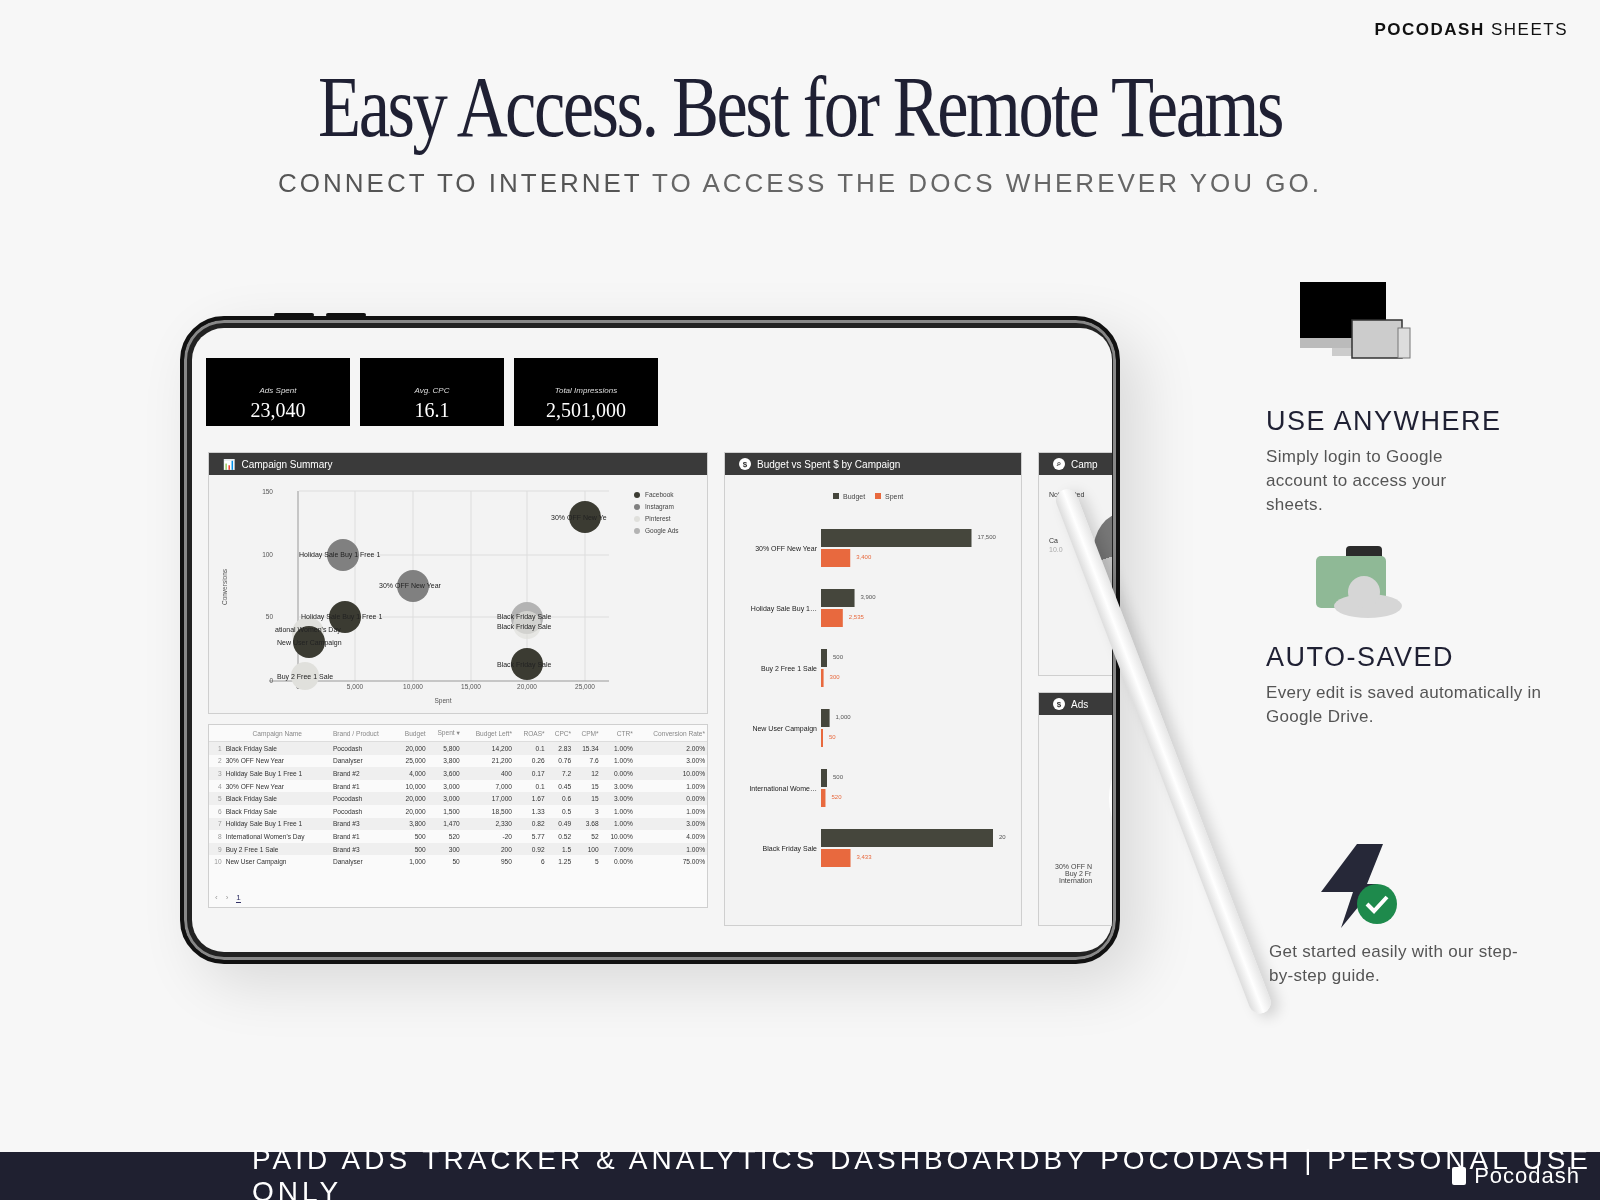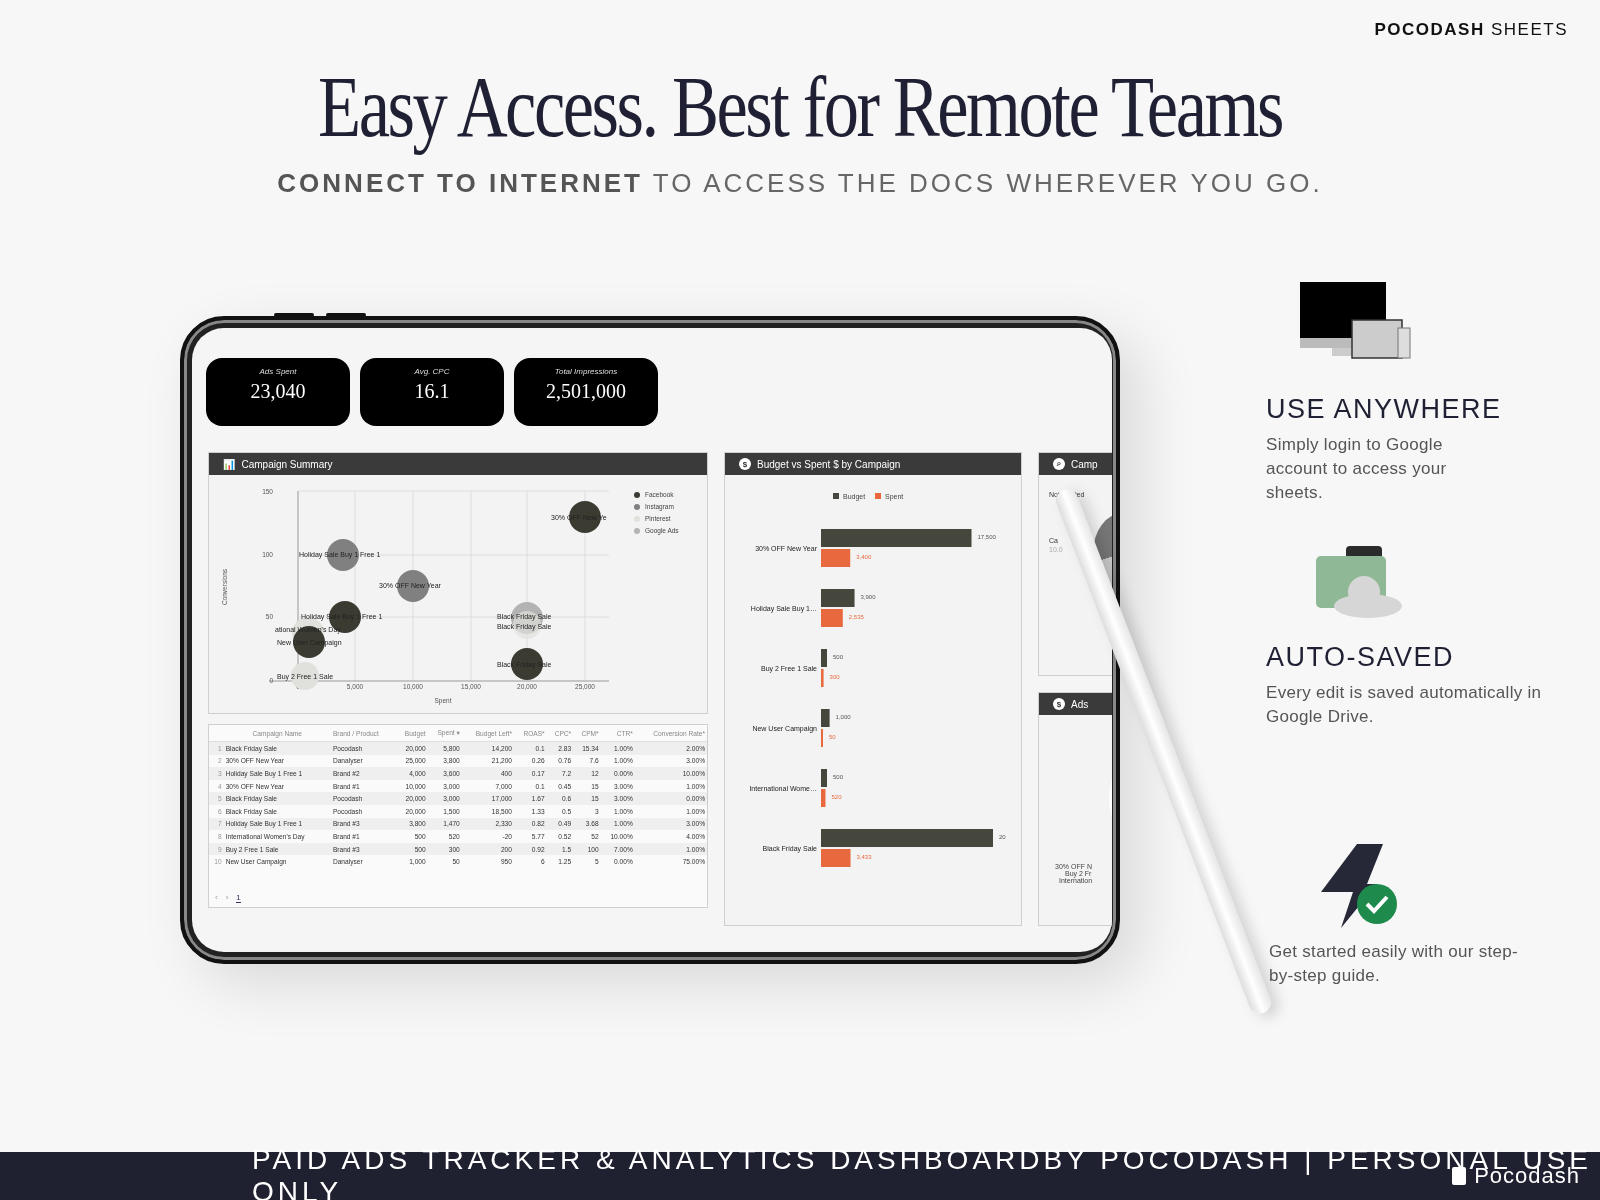--- a/index.html
+++ b/index.html
@@ -1,26 +1,26 @@
 <!DOCTYPE html>
 <html><head>
 <meta charset="utf-8">
 <style>
 *{box-sizing:border-box;margin:0;padding:0}
 html,body{width:1600px;height:1200px;overflow:hidden;background:#f7f7f7;font-family:"Liberation Sans",sans-serif;position:relative}
 .brand-top{position:absolute;top:20px;right:32px;font-size:17px;letter-spacing:1.5px;color:#111}
 .brand-top b{font-weight:700}
 .headline{position:absolute;top:60px;left:0;width:1600px;text-align:center;font-family:"Liberation Serif",serif;font-size:86px;color:#1f2033;letter-spacing:-3px;transform:scaleX(0.82);transform-origin:center;line-height:1.1}
 .subline{position:absolute;top:168px;left:0;width:1600px;text-align:center;font-size:26px;letter-spacing:3px;color:#666}
-.subline b{font-weight:700;color:#555}
+.subline b{font-weight:400;color:#555}
 .tablet{position:absolute;left:180px;top:316px;width:940px;height:648px;border-radius:44px;background:#222;border:4px solid #111;box-shadow:0 0 0 3px #888 inset, 20px 20px 60px rgba(0,0,0,.12)}
 .tablet-btn{position:absolute;top:313px;height:4px;background:#111;border-radius:2px}
 .screen{position:absolute;left:192px;top:328px;width:920px;height:624px;border-radius:32px;background:#f5f5f5;overflow:hidden}
 .kpis{position:absolute;top:30px;left:14px;display:flex;gap:10px}
-.kpi{width:144px;height:68px;background:#000;border-radius:16px;color:#fff;text-align:center;padding-top:9px}
+.kpi{width:144px;height:68px;background:#000;border-radius:0;color:#fff;text-align:center;padding-top:28px}
 .kpi .lbl{font-size:8px;font-style:italic;color:#ddd}
 .kpi .val{font-family:"Liberation Serif",serif;font-size:20px;margin-top:4px}
 .panel{position:absolute;background:#f3f3f3;border:1px solid #cfcfcf}
 .panel-hd{height:22px;background:#3a3a3a;color:#fff;font-size:10px;display:flex;align-items:center;padding-left:14px;gap:6px}
 .ic-circle{width:12px;height:12px;border-radius:50%;background:#fff;color:#333;font-size:8px;font-weight:700;display:flex;align-items:center;justify-content:center}
 .scatter{left:16px;top:124px;width:500px;height:262px}
 .tbl-panel{left:16px;top:396px;width:500px;height:184px;background:#fafafa}
 .bar-panel{left:532px;top:124px;width:298px;height:474px}
 .side1{left:846px;top:124px;width:90px;height:224px}
 .side2{left:846px;top:364px;width:90px;height:234px}
@@ -364,21 +364,21 @@
 <div class="pencil"></div>
 
 <div class="feat" style="top:282px">
   <svg width="120" height="80" style="margin-left:34px">
     <rect x="0" y="0" width="86" height="56" fill="#000"></rect>
       <rect x="0" y="56" width="86" height="10" fill="#bbb"></rect>
       <rect x="32" y="66" width="22" height="8" fill="#ccc"></rect>
     <rect x="52" y="38" width="50" height="38" fill="#ccc" stroke="#333" stroke-width="1.5"></rect>
       <rect x="98" y="46" width="12" height="30" fill="#ddd" stroke="#777"></rect>
   </svg>
-  <h3 style="margin-top:28px">USE ANYWHERE</h3>
+  <h3 style="margin-top:40px">USE ANYWHERE</h3>
   <p style="width:220px">Simply login to Google account to access your sheets.</p>
 </div>
 <div class="feat" style="top:544px">
   <svg width="100" height="76" style="margin-left:50px">
     <rect x="30" y="2" width="36" height="30" rx="4" fill="#2b2b2b"></rect>
       <rect x="0" y="12" width="70" height="52" rx="5" fill="#8fb996"></rect>
     <ellipse cx="52" cy="62" rx="34" ry="12" fill="#d6d6d6"></ellipse>
       <circle cx="48" cy="48" r="16" fill="#d6d6d6"></circle>
   </svg>
   <h3 style="margin-top:18px">AUTO-SAVED</h3>

